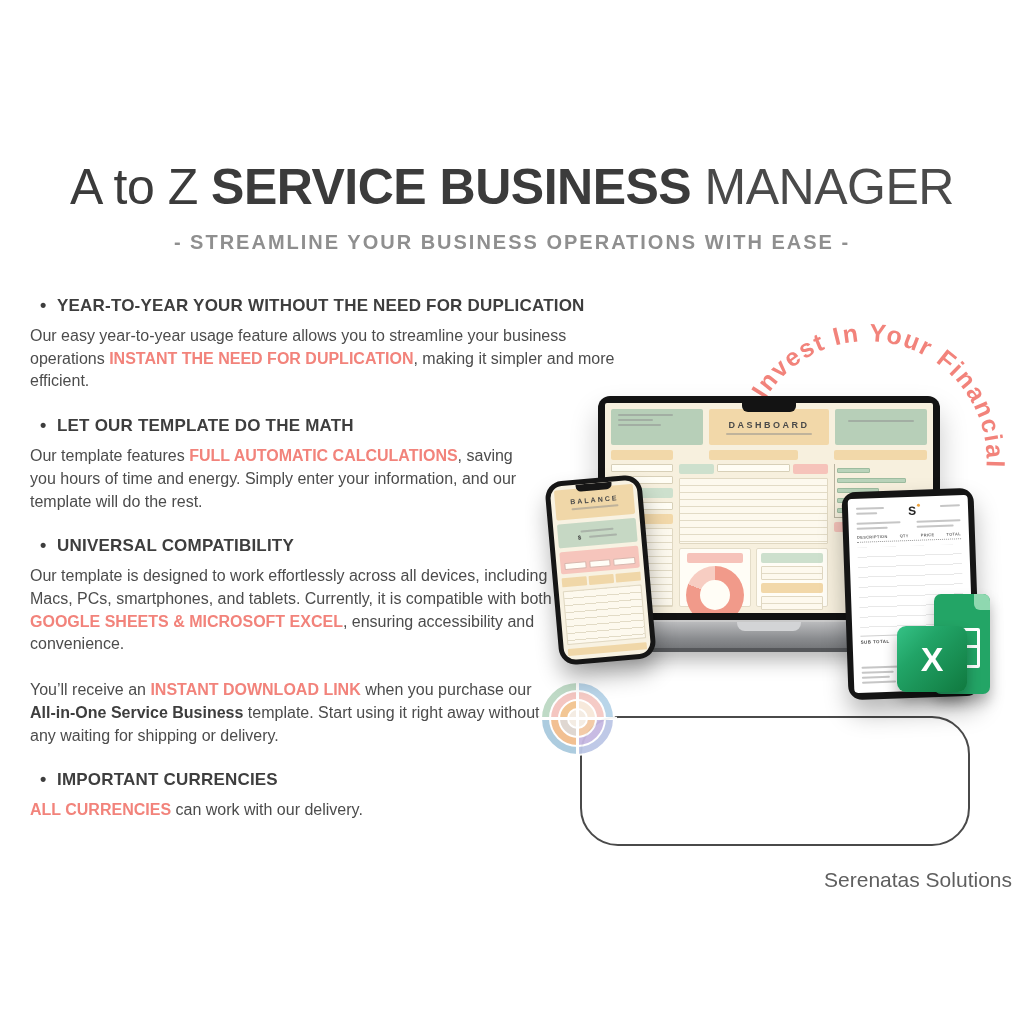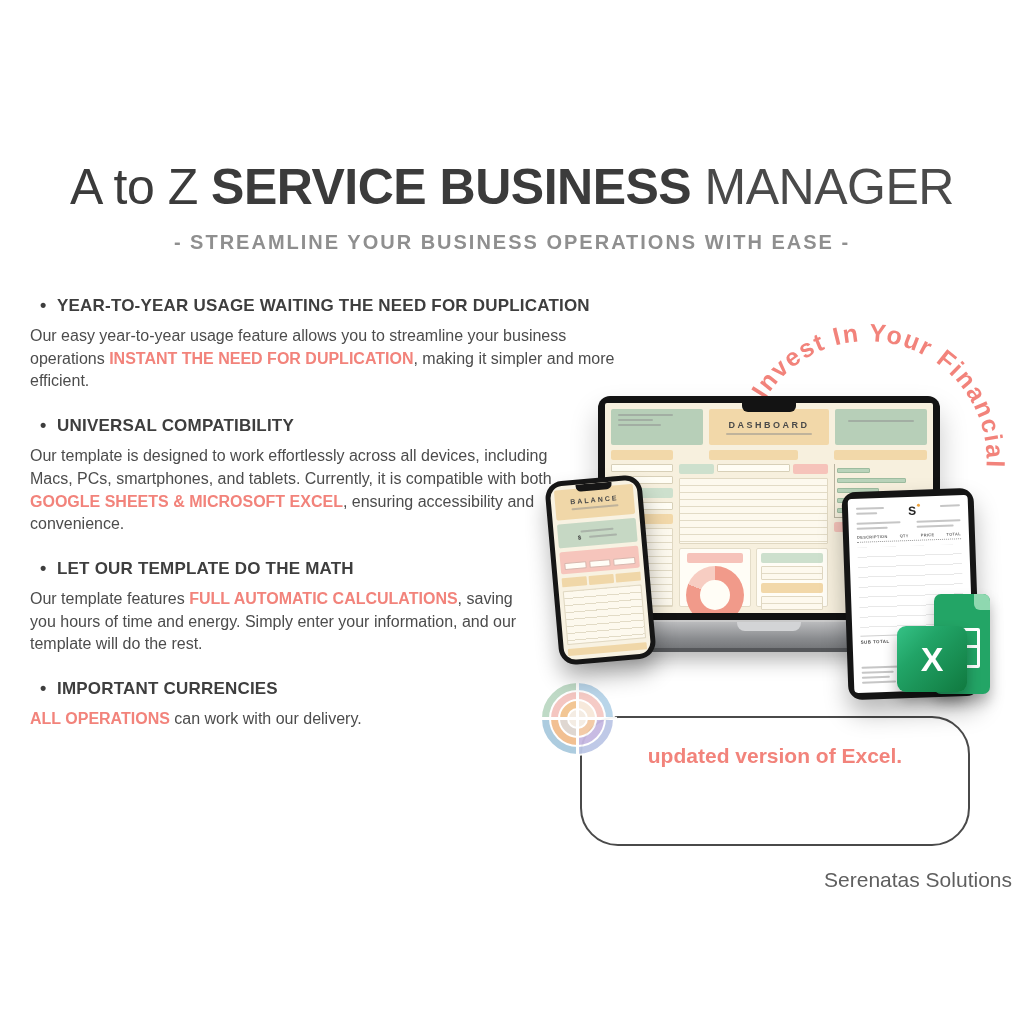--- a/index.html
+++ b/index.html
@@ -170,36 +170,37 @@
   .brand { position:absolute; right:12px; top:868px; font-size:21px; color:#5f5f5f; }
 </style>
 </head>
 <body>
 
 <h1 class="title"><span class="t-reg">A to Z </span><span class="t-bold">SERVICE BUSINESS</span><span class="t-light"> MANAGER</span></h1>
 <div class="subtitle">- STREAMLINE YOUR BUSINESS OPERATIONS WITH EASE -</div>
 
 <div class="features">
   <section>
-    <h3 class="sec-h">YEAR-TO-YEAR USAGE WAITING THE NEED FOR DUPLICATION</h3>
+    <h3 class="sec-h">YEAR-TO-YEAR YOUR WITHOUT THE NEED FOR DUPLICATION</h3>
     <p class="sec-p p0"><span>Our easy year-to-year usage feature allows you to streamline your business operations </span><span class="hl">INSTANT THE NEED FOR DUPLICATION</span><span>, making it simpler and more efficient.</span></p>
+  </section>
+  <section>
+    <h3 class="sec-h">LET OUR TEMPLATE DO THE MATH</h3>
+    <p class="sec-p p2"><span>Our template features </span><span class="hl">FULL AUTOMATIC CALCULATIONS</span><span>, saving you hours of time and energy. Simply enter your information, and our template will do the rest.</span></p>
   </section>
   <section>
     <h3 class="sec-h">UNIVERSAL COMPATIBILITY</h3>
     <p class="sec-p p1"><span>Our template is designed to work effortlessly across all devices, including Macs, PCs, smartphones, and tablets. Currently, it is compatible with both </span><span class="hl">GOOGLE SHEETS &amp; MICROSOFT EXCEL</span><span>, ensuring accessibility and convenience.</span></p>
   </section>
   <section>
-    <h3 class="sec-h">LET OUR TEMPLATE DO THE MATH</h3>
-    <p class="sec-p p2"><span>Our template features </span><span class="hl">FULL AUTOMATIC CALCULATIONS</span><span>, saving you hours of time and energy. Simply enter your information, and our template will do the rest.</span></p>
-  </section>
-  <section>
+    <p class="sec-p p3"><span>You’ll receive an </span><span class="hl">INSTANT DOWNLOAD LINK</span><span> when you purchase our </span><span class="bd">All-in-One Service Business</span><span> template. Start using it right away without any waiting for shipping or delivery.</span></p>
   </section>
   <section>
     <h3 class="sec-h">IMPORTANT CURRENCIES</h3>
-    <p class="sec-p p5"><span class="hl">ALL OPERATIONS</span><span> can work with our delivery.</span></p>
+    <p class="sec-p p5"><span class="hl">ALL CURRENCIES</span><span> can work with our delivery.</span></p>
   </section>
 </div>
 
 <svg class="arc-svg" viewBox="0 0 270 290">
   <path id="arcpath" d="M 25 112 A 119 119 0 0 1 245 192" fill="none"></path>
   <text><textPath href="#arcpath" textLength="415" lengthAdjust="spacing">Invest In Your Financial Future</textPath></text>
 </svg>
 
 <div class="laptop">
   <div class="lt-screen">
@@ -368,17 +369,16 @@
 
 <div class="rings">
   <div class="ring r1"></div>
     <div class="ring r2"></div>
     <div class="ring r3"></div>
     <div class="ring r4"></div>
 </div>
 
 <div class="note">
   <div class="note-b">
-    <div>updated version of Excel.</div>
   </div>
 </div>
 
 <div class="brand">Serenatas Solutions</div>
 
 </body></html>

